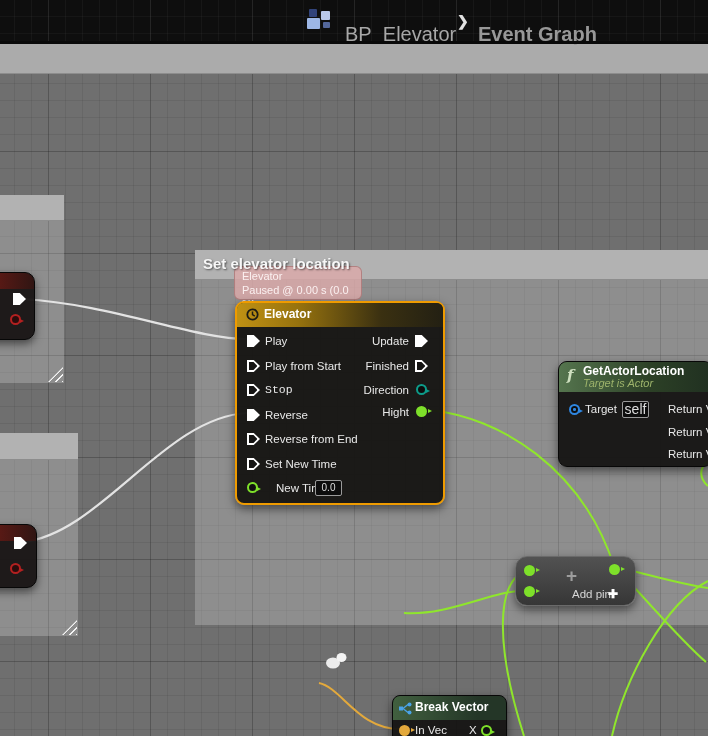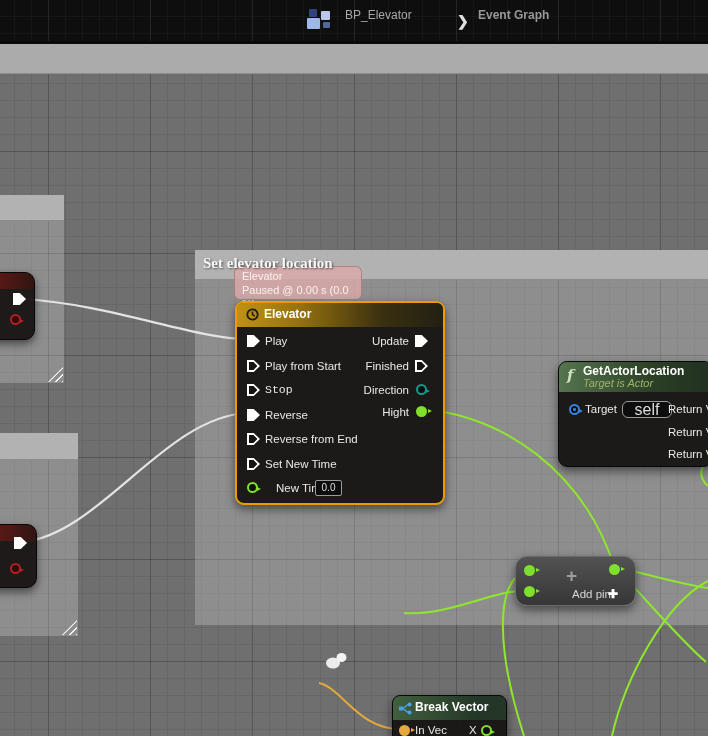--- a/index.html
+++ b/index.html
@@ -20,32 +20,32 @@
 
   
   #toolbar{position:absolute;left:0;top:0;width:708px;height:41px;background:#0e0e0e;
     background-image:
       linear-gradient(90deg, rgba(255,255,255,.06) 1px, transparent 1px),
       linear-gradient(90deg, rgba(255,255,255,.035) 1px, transparent 1px),
       linear-gradient(rgba(255,255,255,.03) 1px, transparent 1px);
     background-size:102px 41px,17px 41px,17px 17px;
     background-position:48px 0,14px 0,0 16px;z-index:20;}
   #toolbar-strip{position:absolute;left:0;top:41px;width:708px;height:3px;background:#090909;z-index:20;}
-  .crumb{position:absolute;top:4px;font-size:12px;line-height:22px;}
+  .crumb{position:absolute;top:23px;font-size:20px;line-height:22px;}
   #bp-icon{position:absolute;left:307px;top:8px;width:26px;height:24px;}
   #bp-icon .sq{position:absolute;border-radius:1px;}
   .crumb-asset{left:345px;color:#a8a8a8;}
   .crumb-chev{left:457px;color:#e0e0e0;font-weight:bold;font-size:14px;top:10px;}
   .crumb-graph{left:478px;color:#989898;font-weight:bold;}
 
   
   .comment-header{position:absolute;background:#b2b2b2;border-bottom:1px solid #8d8d8d;}
   .comment-body{position:absolute;background:rgba(255,255,255,0.22);}
   .comment-title{position:relative;z-index:6;color:#f7f7f7;font-weight:bold;font-size:15px;
-    padding:5px 0 0 8px;white-space:nowrap;text-shadow:1px 1px 2px rgba(0,0,0,.55);font-family:Liberation Serif, serif;}
+    padding:5px 0 0 8px;white-space:nowrap;text-shadow:1px 1px 2px rgba(0,0,0,.55);}
   .resize-handle{position:absolute;width:15px;height:15px;
     background:repeating-linear-gradient(135deg, rgba(255,255,255,.9) 0 1.5px, rgba(255,255,255,0) 1.5px 5px);
     clip-path:polygon(100% 0,100% 100%,0 100%);}
 
   
   #debug-bubble{position:absolute;left:234px;top:266px;width:128px;height:34px;z-index:5;
     background:rgba(220,169,169,0.82);border:1px solid rgba(150,95,95,.55);border-radius:6px;
     padding:2px 7px;color:#fbf0f0;font-size:11px;line-height:14px;}
 
   
@@ -214,21 +214,21 @@
   </div>
 
   <div class="node" id="gal-node">
     <div class="fn-header" id="gal-header">
       <span class="fn-glyph">f</span>
       <div class="node-title">GetActorLocation</div>
       <div class="node-subtitle">Target is Actor</div>
     </div>
     <div class="pin-circ p-blue-r" style="left:10px;top:42px;"></div>
     <span class="pin-label" style="left:26px;top:40px;">Target</span>
-    <div class="value-box" style="left:63px;top:39px;width:50px;height:17px;line-height:15px;font-size:16px;border-radius:6px;">self</div>
+    <div class="value-box" style="left:63px;top:39px;width:27px;height:17px;line-height:15px;font-size:14px;">self</div>
     <span class="pin-label" style="left:109px;top:40px;">Return Value</span>
     <span class="pin-label" style="left:109px;top:63px;">Return Value</span>
     <span class="pin-label" style="left:109px;top:85px;">Return Value</span>
   </div>
 
   <div class="node" id="add-node">
     <div class="pin-circ p-green-f" style="left:8px;top:8px;"></div>
     <div class="pin-circ p-green-f" style="left:8px;top:29px;"></div>
     <div class="pin-circ p-green-f" style="left:93px;top:7px;"></div>
     <div id="add-plus">+</div>

